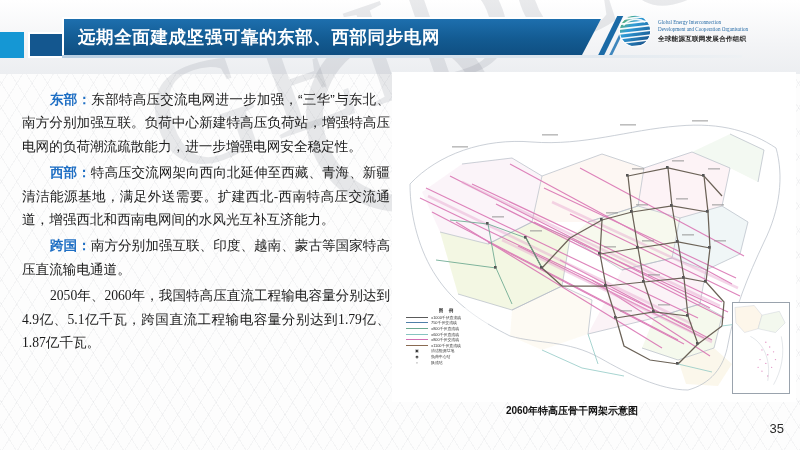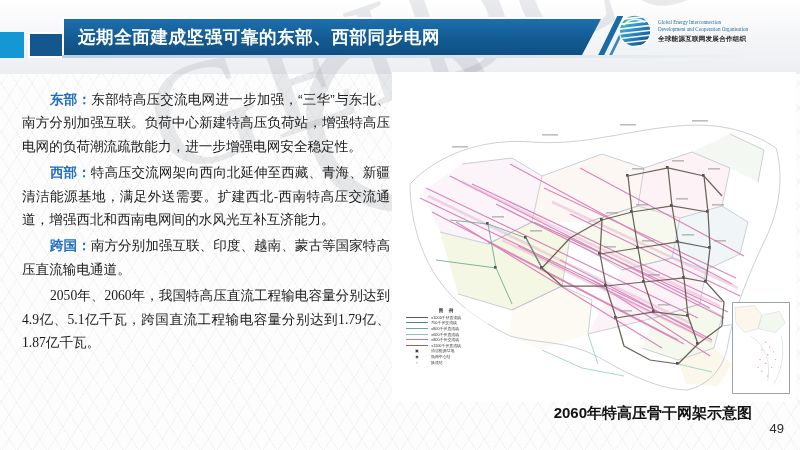--- a/index.html
+++ b/index.html
@@ -128,22 +128,22 @@
   #map-panel {
     position: absolute; left: 392px; top: 72px;
     width: 404px; height: 330px;
     background: #ffffff;
     overflow: hidden;
     z-index: 4;
   }
   #map-svg { position: absolute; inset: 0; }
   #map-caption {
     position: absolute; left: 392px; top: 404px; width: 360px;
-    text-align: right;
-    font-size: 15px; font-weight: bold; color: #111111;
+    text-align: center;
+    font-size: 10px; font-weight: bold; color: #111111;
     z-index: 6;
   }
   #page-num {
     position: absolute; right: 16px; bottom: 14px;
     font-size: 13px; color: #2a2a2a;
     z-index: 6;
   }
 
   
   #map-legend {
@@ -454,15 +454,15 @@
         </g>
         <g fill="none" stroke="#b9c0c9" stroke-width="0.4">
           <path d="M18 34 C 30 40, 40 56, 36 80"></path>
           <path d="M50 34 C 54 52, 50 70, 42 84"></path>
         </g>
       </svg>
     </div>
   </div>
 
   <div id="map-caption">2060年特高压骨干网架示意图</div>
-  <div id="page-num">49</div>
+  <div id="page-num">35</div>
 
 </div>
 
 </body></html>

